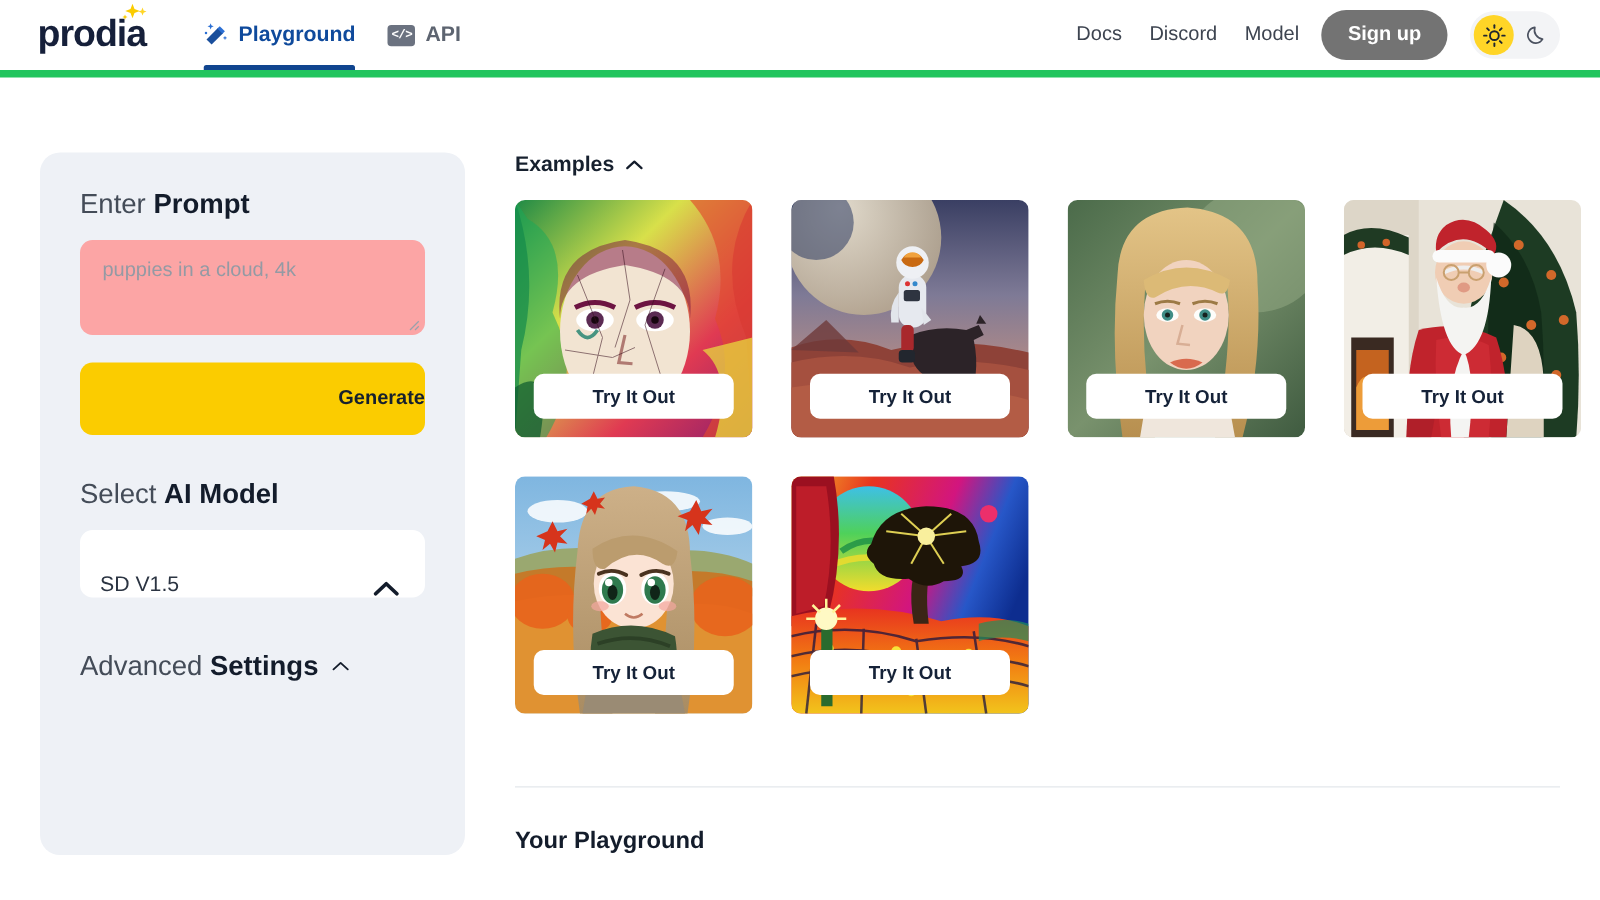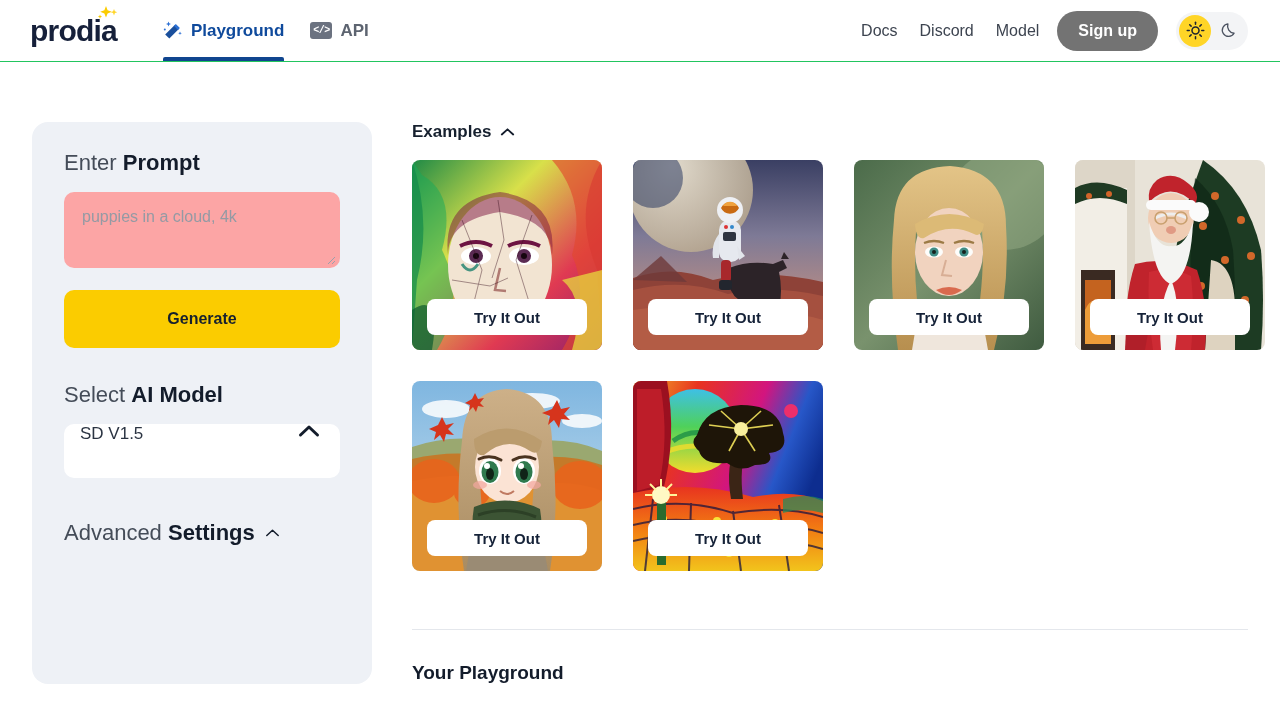--- a/index.html
+++ b/index.html
@@ -10,21 +10,21 @@
     color: #1b2533;
     overflow: hidden;
   }
 
   
   .header {
     position: relative;
     height: 62px;
     display: flex;
     align-items: center;
-    border-bottom: 1px solid #22c55e;
+    border-bottom: 6px solid #22c55e;
     padding: 0 32px 0 30px;
   }
   .logo {
     position: relative;
     font-size: 30px;
     font-weight: bold;
     letter-spacing: -0.8px;
     color: #16203a;
     margin-right: 46px;
     line-height: 1;
@@ -157,29 +157,30 @@
     margin-top: 22px;
     background: #fbcc00;
     border: none;
     border-radius: 10px;
     height: 58px;
     font-size: 16px;
     font-weight: bold;
     color: #16202e;
     cursor: pointer;
     font-family: "Liberation Sans", sans-serif;
+    text-align: right;
   }
   .model-section { margin-top: 34px; }
   .select-box {
     width: 100%;
     height: 54px;
     background: #ffffff;
     border-radius: 10px;
     display: flex;
-    align-items: flex-start;
+    align-items: flex-end;
     justify-content: space-between;
     padding: 0 20px 0 16px;
     cursor: pointer;
     margin-top: 2px;
   }
   .select-value { font-size: 17px; color: #2b3442; }
   .chev-thick { width: 22px; height: 14px; }
   .advanced-row {
     margin-top: 42px;
     display: flex;

